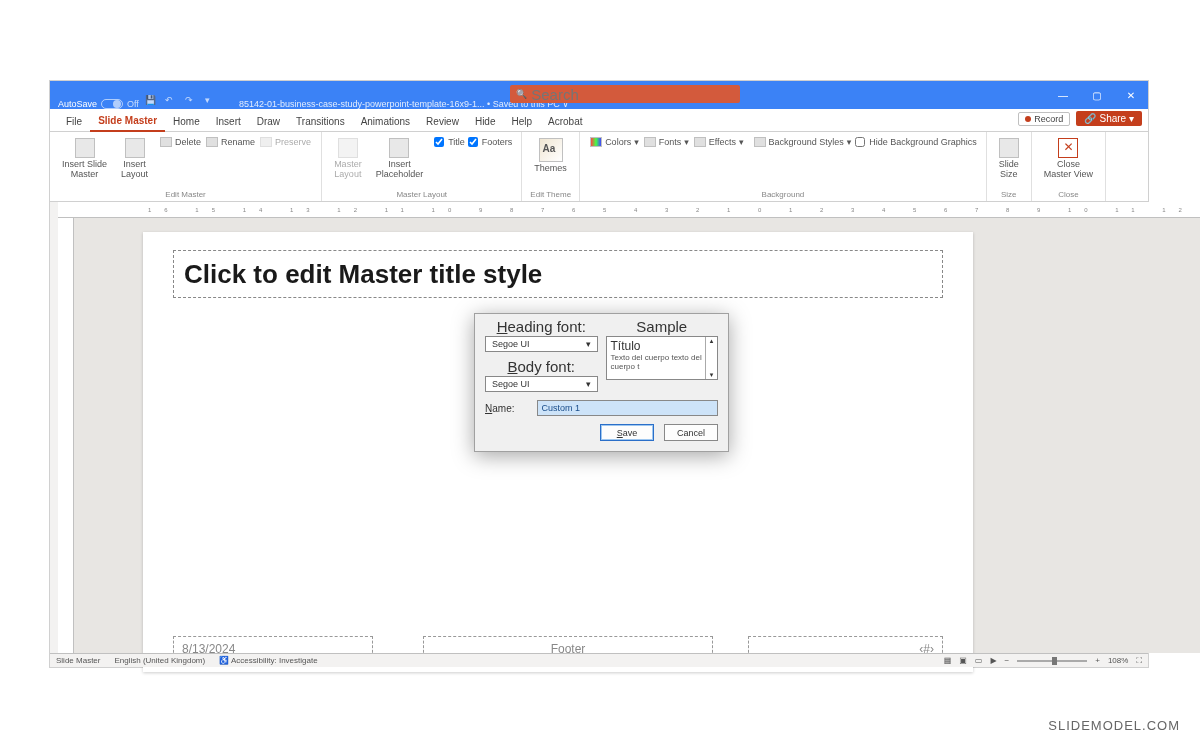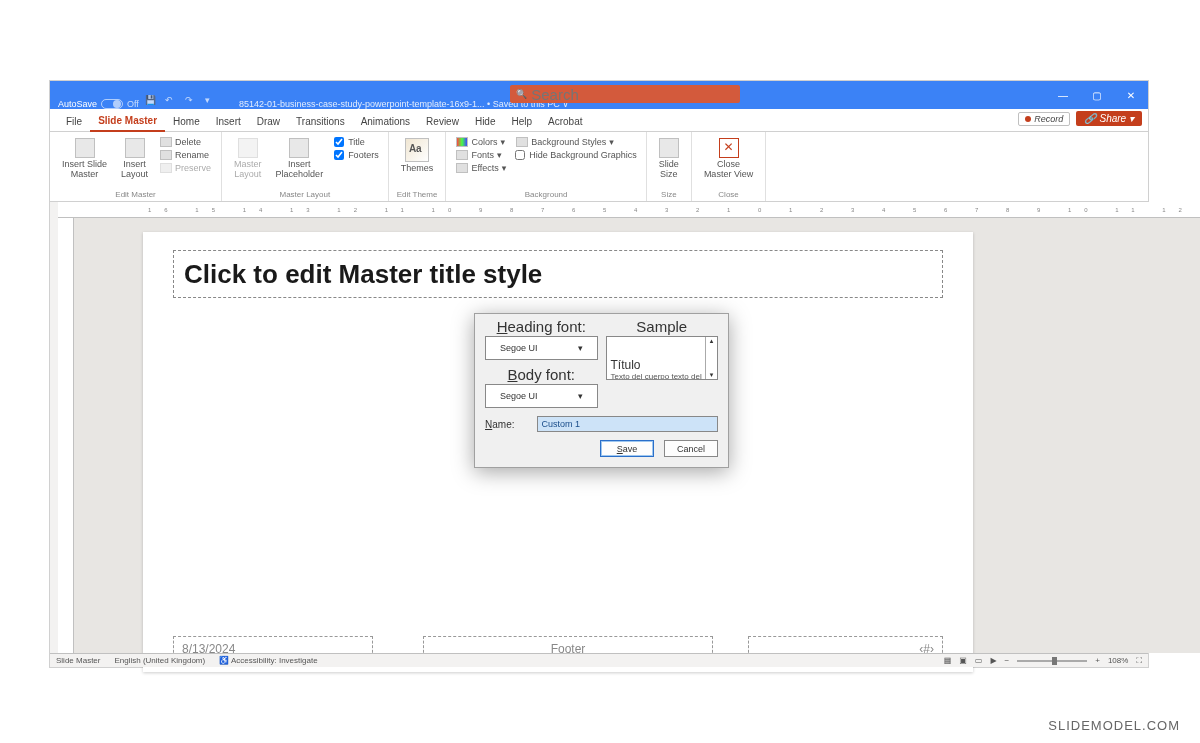--- a/index.html
+++ b/index.html
@@ -15,33 +15,33 @@
 .doc-title { margin-left: 20px; opacity: .85; }
 .searchbox { position: absolute; left: 460px; top: 4px; width: 230px; height: 18px; background: #d35a3c; border-radius: 2px; display: flex; align-items: center; padding: 0 6px; gap: 4px; color: #fff; }
 .searchbox input { background: transparent; border: none; color: #fff; font-size: 15px; outline: none; width: 100%; }
 .winbtns { position: absolute; right: 0; top: 0; display: flex; }
 .winbtns div { width: 34px; height: 28px; display: flex; align-items: center; justify-content: center; color: #fff; font-size: 10px; }
 
 
 .tabstrip { height: 23px; background: #fff; border-bottom: 1px solid #d0d0d0; display: flex; align-items: flex-end; font-size: 10px; color: #444; padding-left: 8px; position: relative; }
 .tabstrip .tab { padding: 4px 8px; cursor: pointer; }
 .tabstrip .tab.active { color: #c43e1c; border-bottom: 2px solid #c43e1c; margin-bottom: -1px; font-weight: 600; }
-.tabstrip .right { position: absolute; right: 6px; top: 2px; display: flex; gap: 6px; align-items: center; font-style: italic; }
+.tabstrip .right { position: absolute; right: 6px; top: 2px; display: flex; gap: 6px; align-items: center; }
 .record-btn { border: 1px solid #c0c0c0; padding: 1px 6px; font-size: 9px; border-radius: 2px; display: flex; align-items: center; gap: 3px; }
 .record-btn .dot { width: 6px; height: 6px; border-radius: 50%; background: #c43e1c; }
 .share-btn { background: #c43e1c; color: #fff; padding: 2px 8px; font-size: 10px; border-radius: 2px; }
 
 
 .ribbon { height: 70px; background: #fff; border-bottom: 1px solid #d0d0d0; display: flex; font-size: 9px; color: #555; }
 .rgroup { border-right: 1px solid #e0e0e0; padding: 4px 8px 2px; display: flex; flex-direction: column; justify-content: space-between; }
 .rgroup .body { display: flex; gap: 6px; align-items: flex-start; }
 .rgroup .label { text-align: center; font-size: 8px; color: #888; padding-top: 2px; }
 .bigbtn { display: flex; flex-direction: column; align-items: center; gap: 2px; padding: 2px 4px; text-align: center; line-height: 1.1; }
 .bigbtn .ico { width: 20px; height: 20px; background: #e8e8e8; border: 1px solid #c0c0c0; }
-.smallbtns { display: flex; flex-direction: column; gap: 1px; }
+.smallbtns { display: flex; gap: 1px; }
 .smallbtn { display: flex; align-items: center; gap: 3px; padding: 1px 2px; }
 .smallbtn .ico { width: 12px; height: 10px; background: #e0e0e0; border: 1px solid #c0c0c0; }
 .chk { display: flex; align-items: center; gap: 4px; padding: 1px; }
 .chk input { width: 10px; height: 10px; }
 .themes-ico { width: 24px; height: 24px; background: linear-gradient(135deg,#f0e6d2,#fff); border: 1px solid #c0c0c0; position: relative; }
 .themes-ico::after { content: "Aa"; position: absolute; left: 3px; top: 4px; font-size: 10px; font-weight: bold; }
 .close-x { width: 20px; height: 20px; border: 1px solid #c43e1c; display: flex; align-items: center; justify-content: center; color: #c43e1c; font-size: 12px; }
 
 
 .workspace { position: absolute; top: 121px; bottom: 14px; left: 0; right: 0; display: flex; }
@@ -54,23 +54,23 @@
 .ed-foot { position: absolute; bottom: 10px; height: 26px; border: 1px dashed #999; display: flex; align-items: center; font-size: 12px; color: #888; padding: 0 8px; margin-top: 28px; }
 
 
 .dialog { position: absolute; left: 425px; top: 230px; width: 255px; background: #f0f0f0; border: 1px solid #a0a0a0; box-shadow: 0 4px 20px rgba(0,0,0,.35); font-size: 10px; color: #333; z-index: 10; }
 .dialog .hd { padding: 4px 8px; display: flex; justify-content: space-between; align-items: center; }
 .dialog .bd { padding: 4px 10px 10px; }
 .dlg-row { display: flex; gap: 8px; }
 .dlg-col { flex: 1; }
 .dlg-lbl { font-size: 15px; margin-bottom: 1px; text-align: center; }
 .dlg-lbl u { text-decoration: underline; }
-.dlg-sel { width: 100%; height: 24px; border: 1px solid #888; background: #fff; font-size: 9px; padding: 0 14px; display: flex; align-items: center; justify-content: space-between; }
+.dlg-sel { width: 100%; height: 16px; border: 1px solid #888; background: #fff; font-size: 9px; padding: 0 6px; display: flex; align-items: center; justify-content: space-between; }
 .sample { border: 1px solid #888; background: #fff; height: 44px; padding: 2px 14px 2px 4px; position: relative; overflow: hidden; }
-.sample .t1 { font-size: 12px; margin-top: 19px; }
+.sample .t1 { font-size: 12px; }
 .sample .t2 { font-size: 8px; color: #555; }
 .sample .sbar { position: absolute; right: 0; top: 0; bottom: 0; width: 12px; border-left: 1px solid #aaa; display: flex; flex-direction: column; justify-content: space-between; align-items: center; font-size: 7px; }
 .name-row { display: flex; align-items: center; gap: 23px; margin-top: 8px; }
 .name-inp { flex: 1; height: 16px; border: 1px solid #888; background: #cde3f8; padding: 0 3px; font-size: 9px; color: #1a4d8a; }
 .dlg-btns { display: flex; justify-content: flex-end; gap: 10px; margin-top: 8px; }
 .dlg-btn { width: 54px; height: 17px; border: 1px solid #888; background: #fdfdfd; font-size: 9px; display: flex; align-items: center; justify-content: center; }
 .dlg-btn.primary { border: 1px solid #2a6fc9; box-shadow: 0 0 0 1px #9ec7f0 inset; }
 
 
 .statusbar { position: absolute; left: 0; right: 0; bottom: 0; height: 14px; background: #f3f2f1; border-top: 1px solid #c0c0c0; font-size: 8px; color: #555; display: flex; align-items: center; padding: 0 6px; gap: 14px; }

